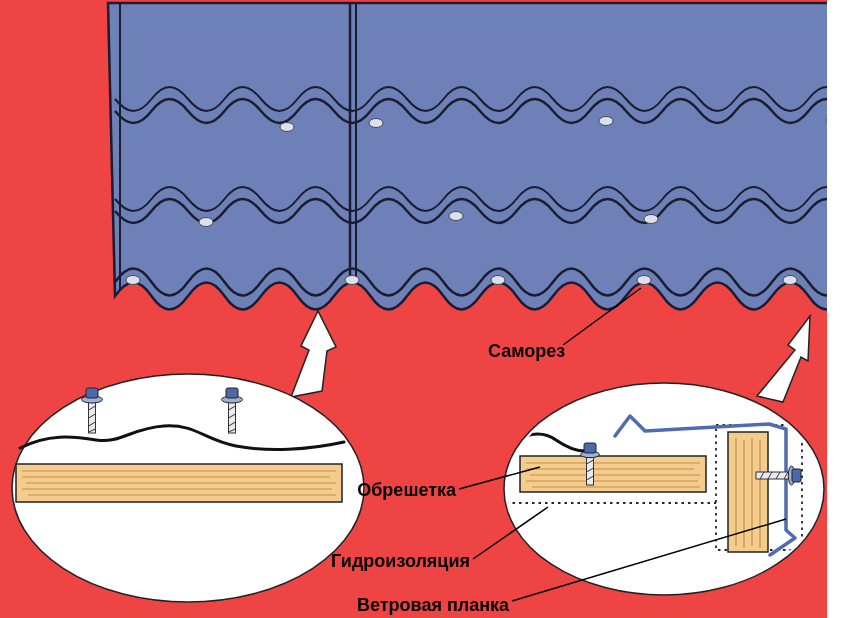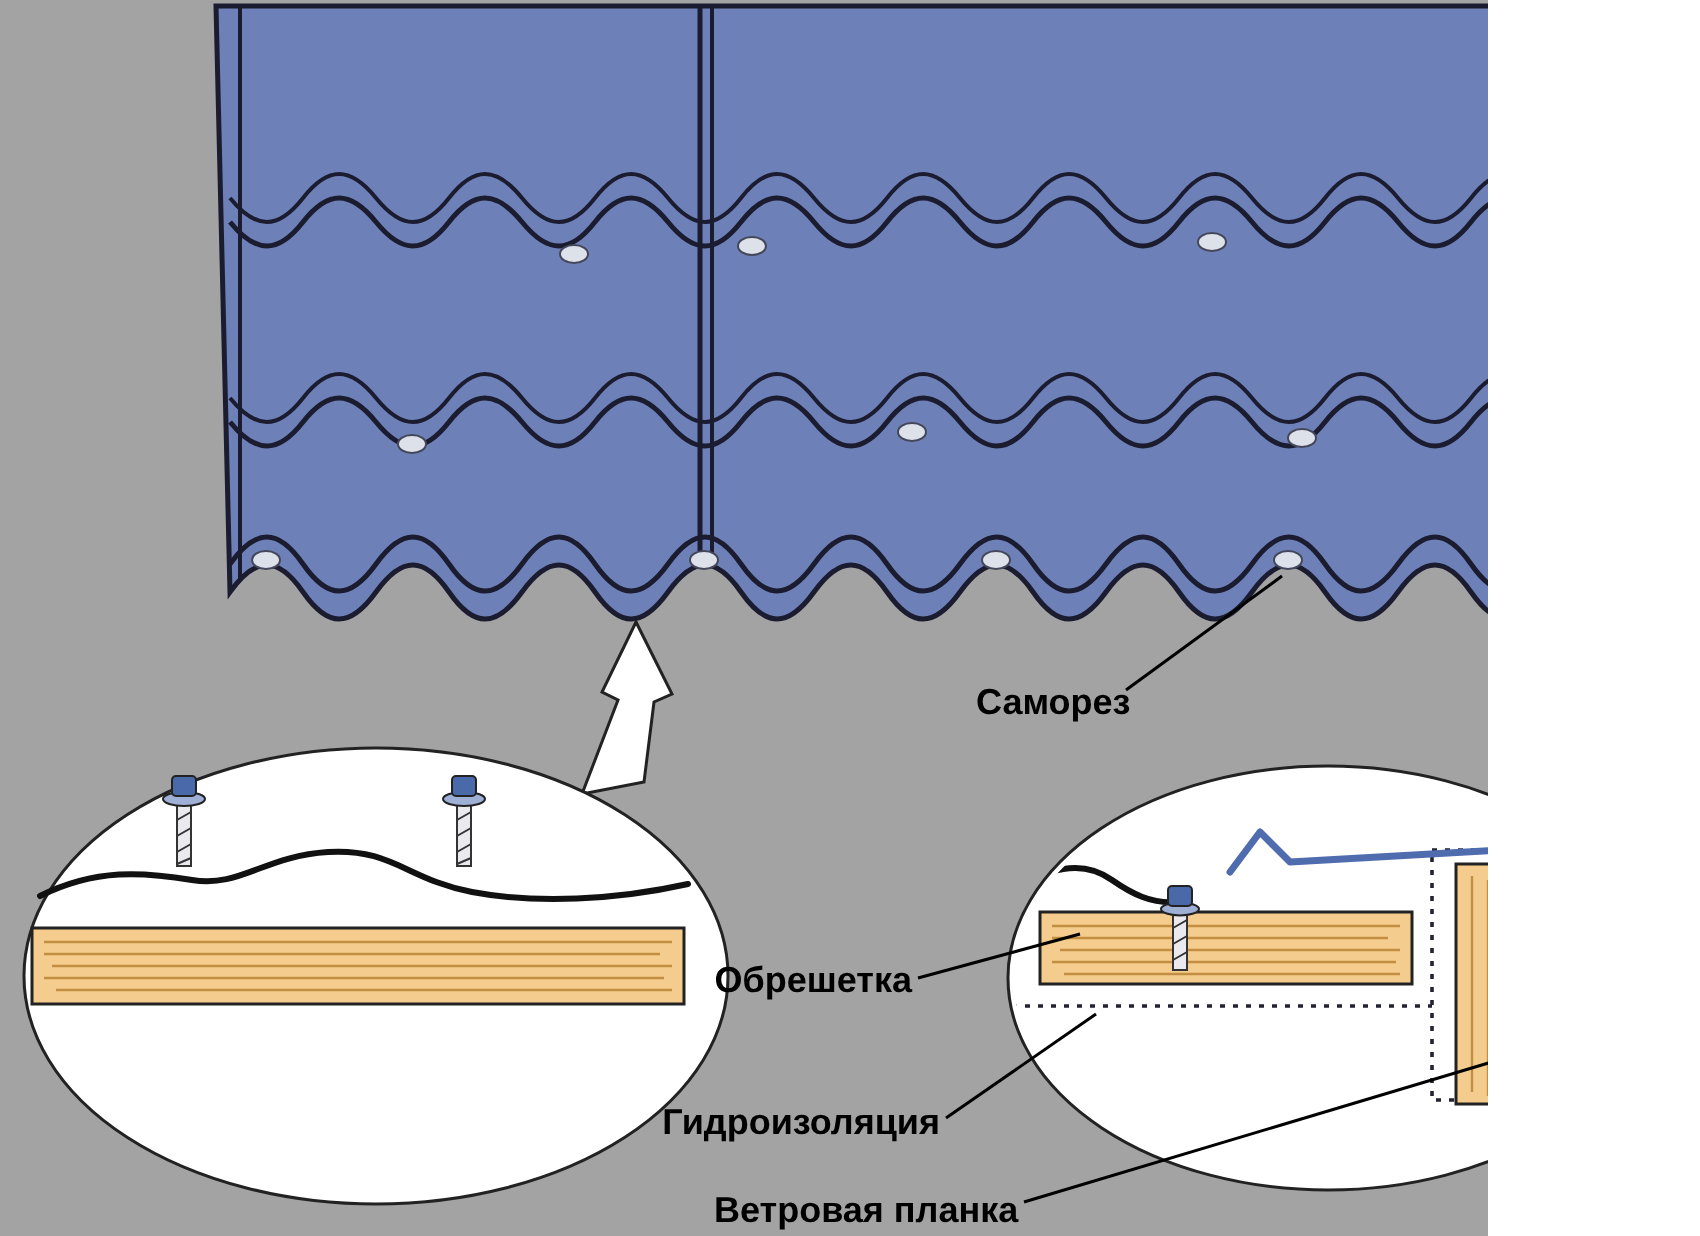--- a/index.html
+++ b/index.html
@@ -1,16 +1,16 @@
 <!DOCTYPE html>
 <html><head>
 <meta charset="utf-8">
 <style>
   html,body{margin:0;padding:0;background:#ffffff;}
-  .stage{position:relative;width:744px;height:618px;background:#a3a3a3;overflow:hidden;
+  .stage{position:relative;width:827px;height:618px;background:#ef4444;overflow:hidden;
          font-family:"Liberation Sans", sans-serif;}
   svg{display:block;}
   text.diagram-label{font-family:"Liberation Sans", sans-serif;font-size:18px;font-weight:bold;fill:#000;}
 </style>
 </head>
 <body>
 
 <div class="stage">
 <svg width="850" height="618" viewBox="0 0 850 618">
   <defs>

